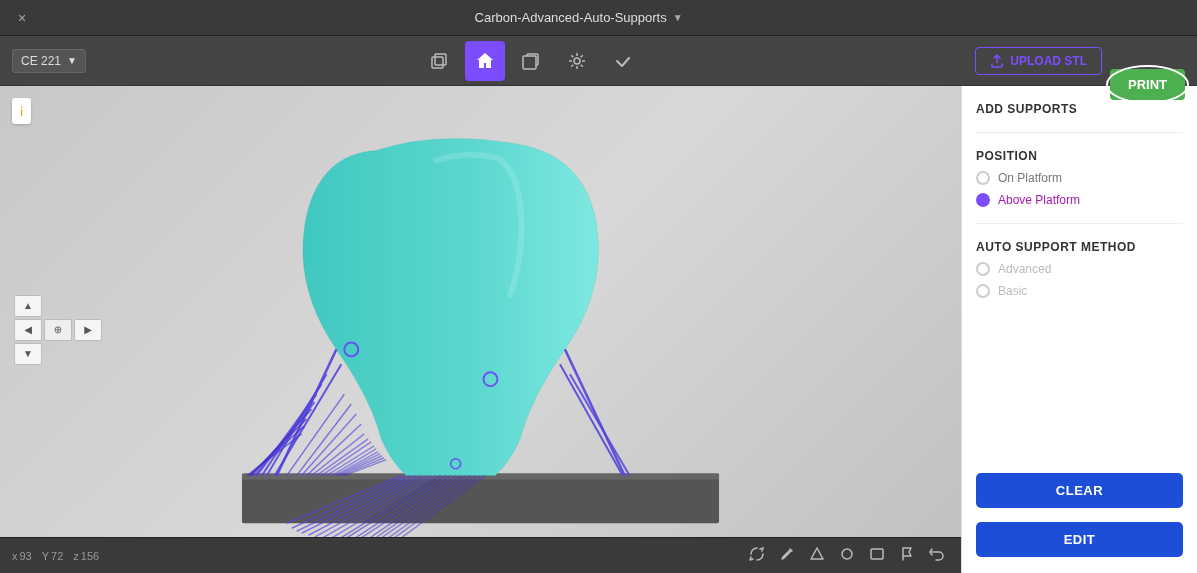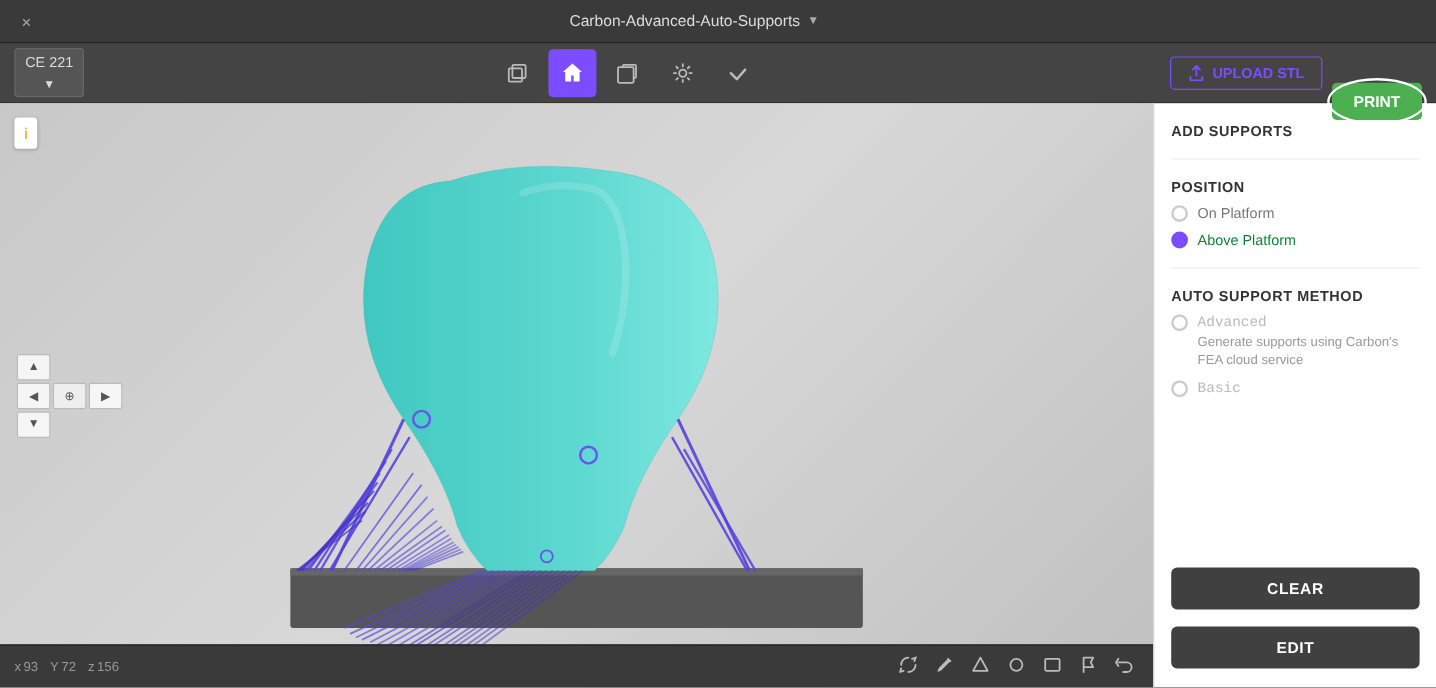--- a/index.html
+++ b/index.html
@@ -19,21 +19,21 @@
     
     .toolbar {
       display: flex; align-items: center; justify-content: space-between;
       background: #444; height: 50px; padding: 0 12px;
       border-bottom: 1px solid #333;
     }
     .toolbar-left { display: flex; align-items: center; gap: 4px; }
     .printer-select {
       background: #555; color: #ddd; border: 1px solid #666;
       padding: 4px 8px; font-size: 12px; border-radius: 3px;
-      display: flex; align-items: center; gap: 6px; cursor: pointer; flex-direction: column;
+      display: flex; align-items: center; gap: 6px; cursor: pointer;
     }
     .toolbar-center { display: flex; align-items: center; gap: 6px; }
     .tool-btn {
       width: 40px; height: 40px; display: flex; align-items: center; justify-content: center;
       border-radius: 4px; cursor: pointer; color: #bbb; font-size: 16px;
       transition: background 0.15s;
     }
     .tool-btn.active { background: #7c4dff; color: white; }
     .toolbar-right { display: flex; align-items: center; gap: 8px; }
     .upload-btn {
@@ -112,33 +112,33 @@
 
     
     .radio-option { display: flex; align-items: center; gap: 8px; cursor: pointer; }
     .radio-circle {
       width: 14px; height: 14px; border-radius: 50%;
       border: 2px solid #bbb; background: white; flex-shrink: 0;
     }
     .radio-circle.selected { border-color: #7c4dff; background: #7c4dff; }
     .radio-circle.disabled { border-color: #ccc; background: white; }
     .radio-label { font-size: 12px; color: #777; }
-    .radio-label.selected { color: #15803d; }
+    .radio-label.selected { color: #a21caf; }
 
     
     .method-option { display: flex; flex-direction: column; gap: 2px; }
-    .method-radio-row { display: flex; align-items: center; gap: 8px; font-family: Liberation Mono, monospace; }
+    .method-radio-row { display: flex; align-items: center; gap: 8px; }
     .method-desc { font-size: 11px; color: #999; padding-left: 22px; line-height: 1.4; }
 
     
     .action-btn {
       width: 100%; padding: 10px; border-radius: 5px;
       border: none; font-size: 13px; font-weight: 700;
       cursor: pointer; letter-spacing: 0.5px;
-      background: #404040; color: white;
+      background: #1d4ed8; color: white;
     }
 
     
     .viewport-bg {
       position: absolute; inset: 0;
       background: linear-gradient(135deg, #c8c8c8 0%, #d8d8d8 50%, #c0c0c0 100%);
     }
   </style>
 </head>
 <body>
@@ -385,21 +385,20 @@
     <div class="divider"></div>
 
     <div class="panel-section">
       <div class="section-title">AUTO SUPPORT METHOD</div>
 
       <div class="method-option">
         <div class="method-radio-row">
           <div class="radio-circle disabled"></div>
           <span class="radio-label" style="color:#bbb;">Advanced</span>
         </div>
-        <div class="method-desc">Generate supports using Carbon's FEA cloud service</div>
       </div>
 
       <div class="method-option">
         <div class="method-radio-row">
           <div class="radio-circle disabled"></div>
           <span class="radio-label" style="color:#bbb;">Basic</span>
         </div>
       </div>
     </div>
 

